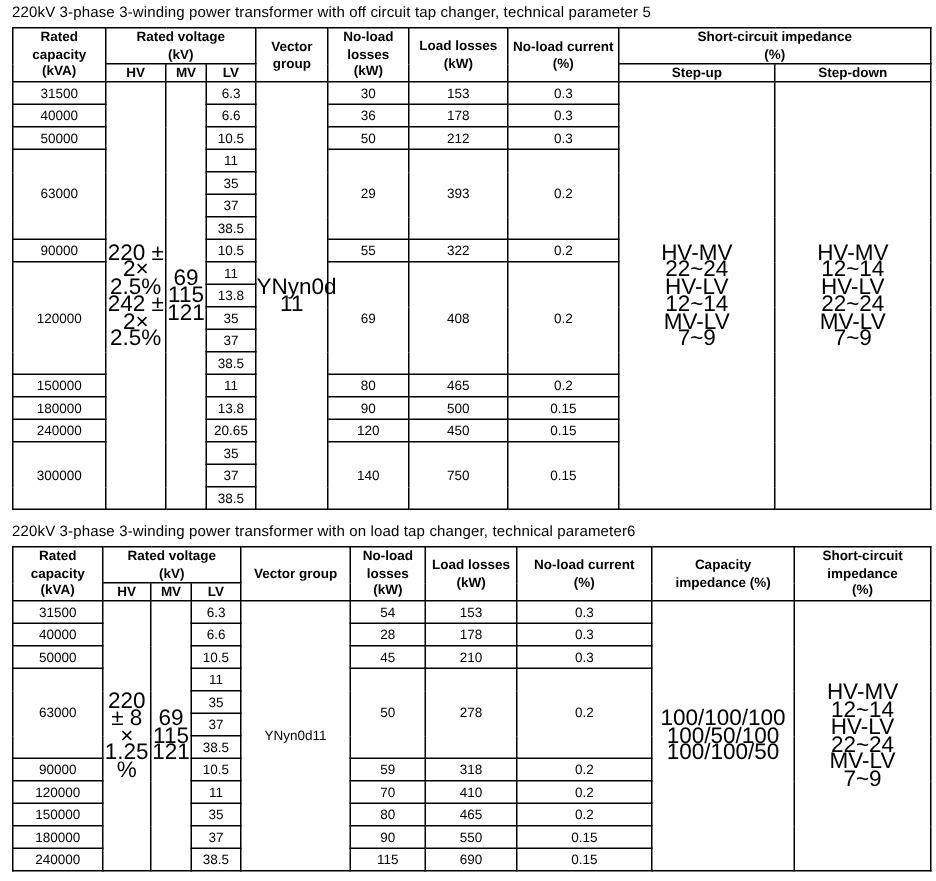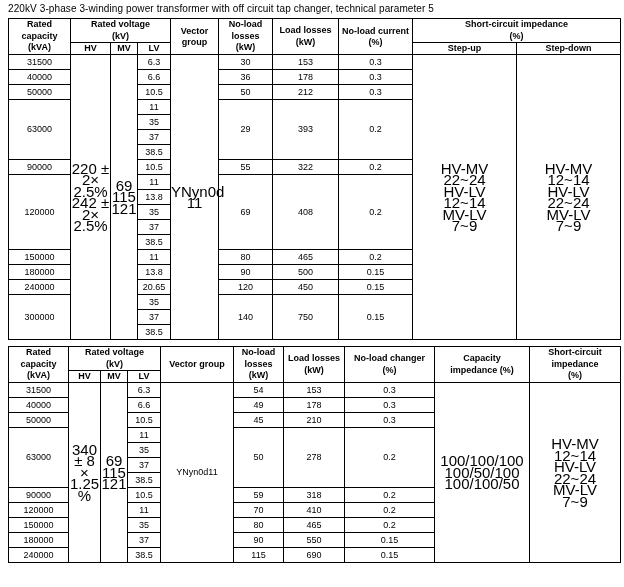--- a/index.html
+++ b/index.html
@@ -268,20 +268,21 @@
           </tr>
           <tr class="r">
             <td>38.5</td>
           </tr>
         </tbody>
   </table>
   </div>
 
   <div class="spacer"></div>
 
+  <div class="caption">220kV 3-phase 3-winding power transformer with on load tap changer, technical parameter6</div>
 
   <div class="tbl-wrap">
   <table class="grid">
     <colgroup>
       <col class="cap-col2">
           <col class="hv-col2">
           <col class="mv-col2">
           <col class="lv-col2">
       <col class="vec-col2">
           <col class="nll-col2">
@@ -303,21 +304,21 @@
         <th rowspan="2">Vector group</th>
         <th rowspan="2">
           <span class="stack">No-load losses</span>
           <span class="stack">(kW)</span>
         </th>
         <th rowspan="2">
           <span class="stack">Load losses</span>
           <span class="stack">(kW)</span>
         </th>
         <th rowspan="2">
-          <span class="stack">No-load changer</span>
+          <span class="stack">No-load current</span>
           <span class="stack">(%)</span>
         </th>
         <th rowspan="2">
           <span class="stack">Capacity</span>
           <span class="stack">impedance   (%)</span>
         </th>
         <th rowspan="2">
           <span class="stack">Short-circuit impedance</span>
           <span class="stack">(%)</span>
         </th>
@@ -325,21 +326,21 @@
       <tr class="hdrow2">
         <th>HV</th>
         <th>MV</th>
         <th>LV</th>
       </tr>
     </thead>
     <tbody>
           <tr class="r">
             <td rowspan="1">31500</td>
             <td rowspan="12" class="multi">
-              <span class="stack">340</span>
+              <span class="stack">220</span>
               <span class="stack">± 8</span>
               <span class="stack">×</span>
               <span class="stack">1.25</span>
               <span class="stack">%</span>
             </td>
             <td rowspan="12" class="multi">
               <span class="stack">69</span>
               <span class="stack">115</span>
               <span class="stack">121</span>
             </td>
@@ -358,21 +359,21 @@
               <span class="stack">12~14</span>
               <span class="stack">HV-LV</span>
               <span class="stack">22~24</span>
               <span class="stack">MV-LV</span>
               <span class="stack">7~9</span>
             </td>
           </tr>
           <tr class="r">
             <td rowspan="1">40000</td>
             <td>6.6</td>
-            <td rowspan="1">49</td>
+            <td rowspan="1">28</td>
             <td rowspan="1">178</td>
             <td rowspan="1">0.3</td>
           </tr>
           <tr class="r">
             <td rowspan="1">50000</td>
             <td>10.5</td>
             <td rowspan="1">45</td>
             <td rowspan="1">210</td>
             <td rowspan="1">0.3</td>
           </tr>

